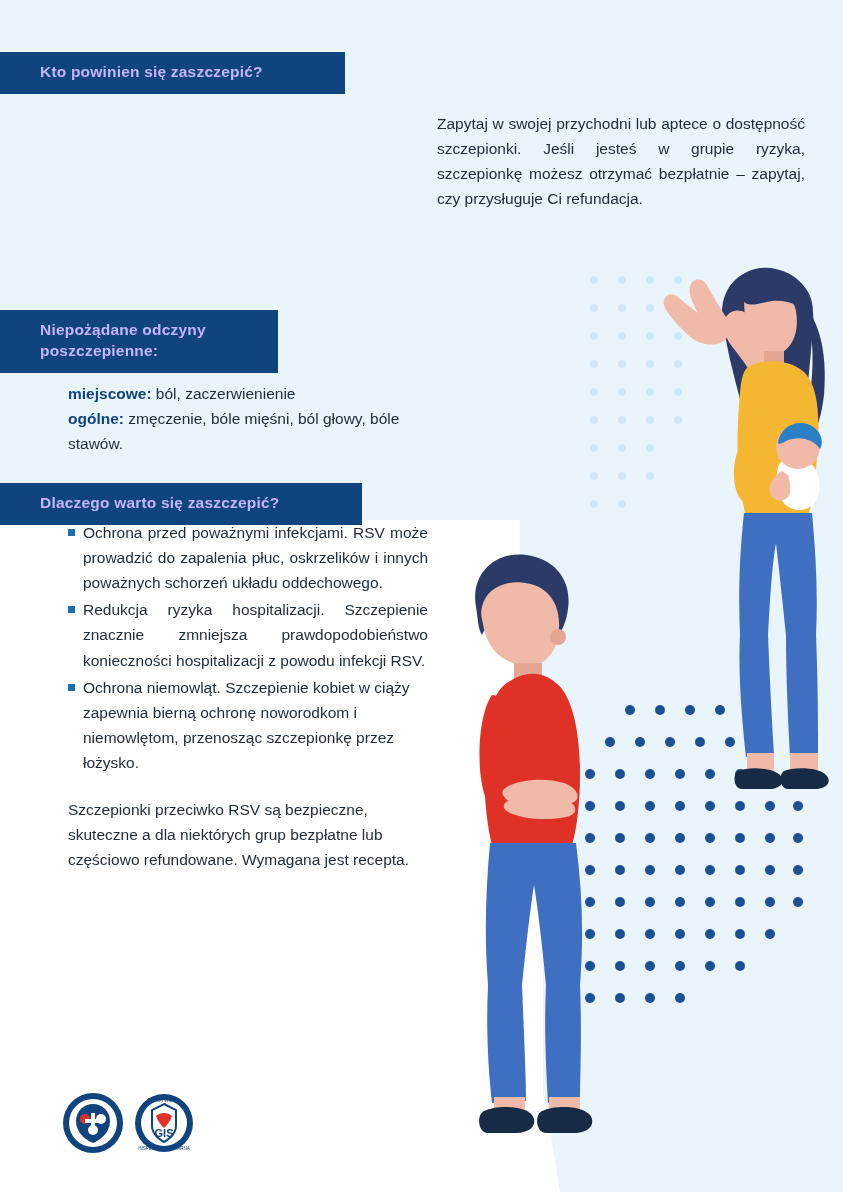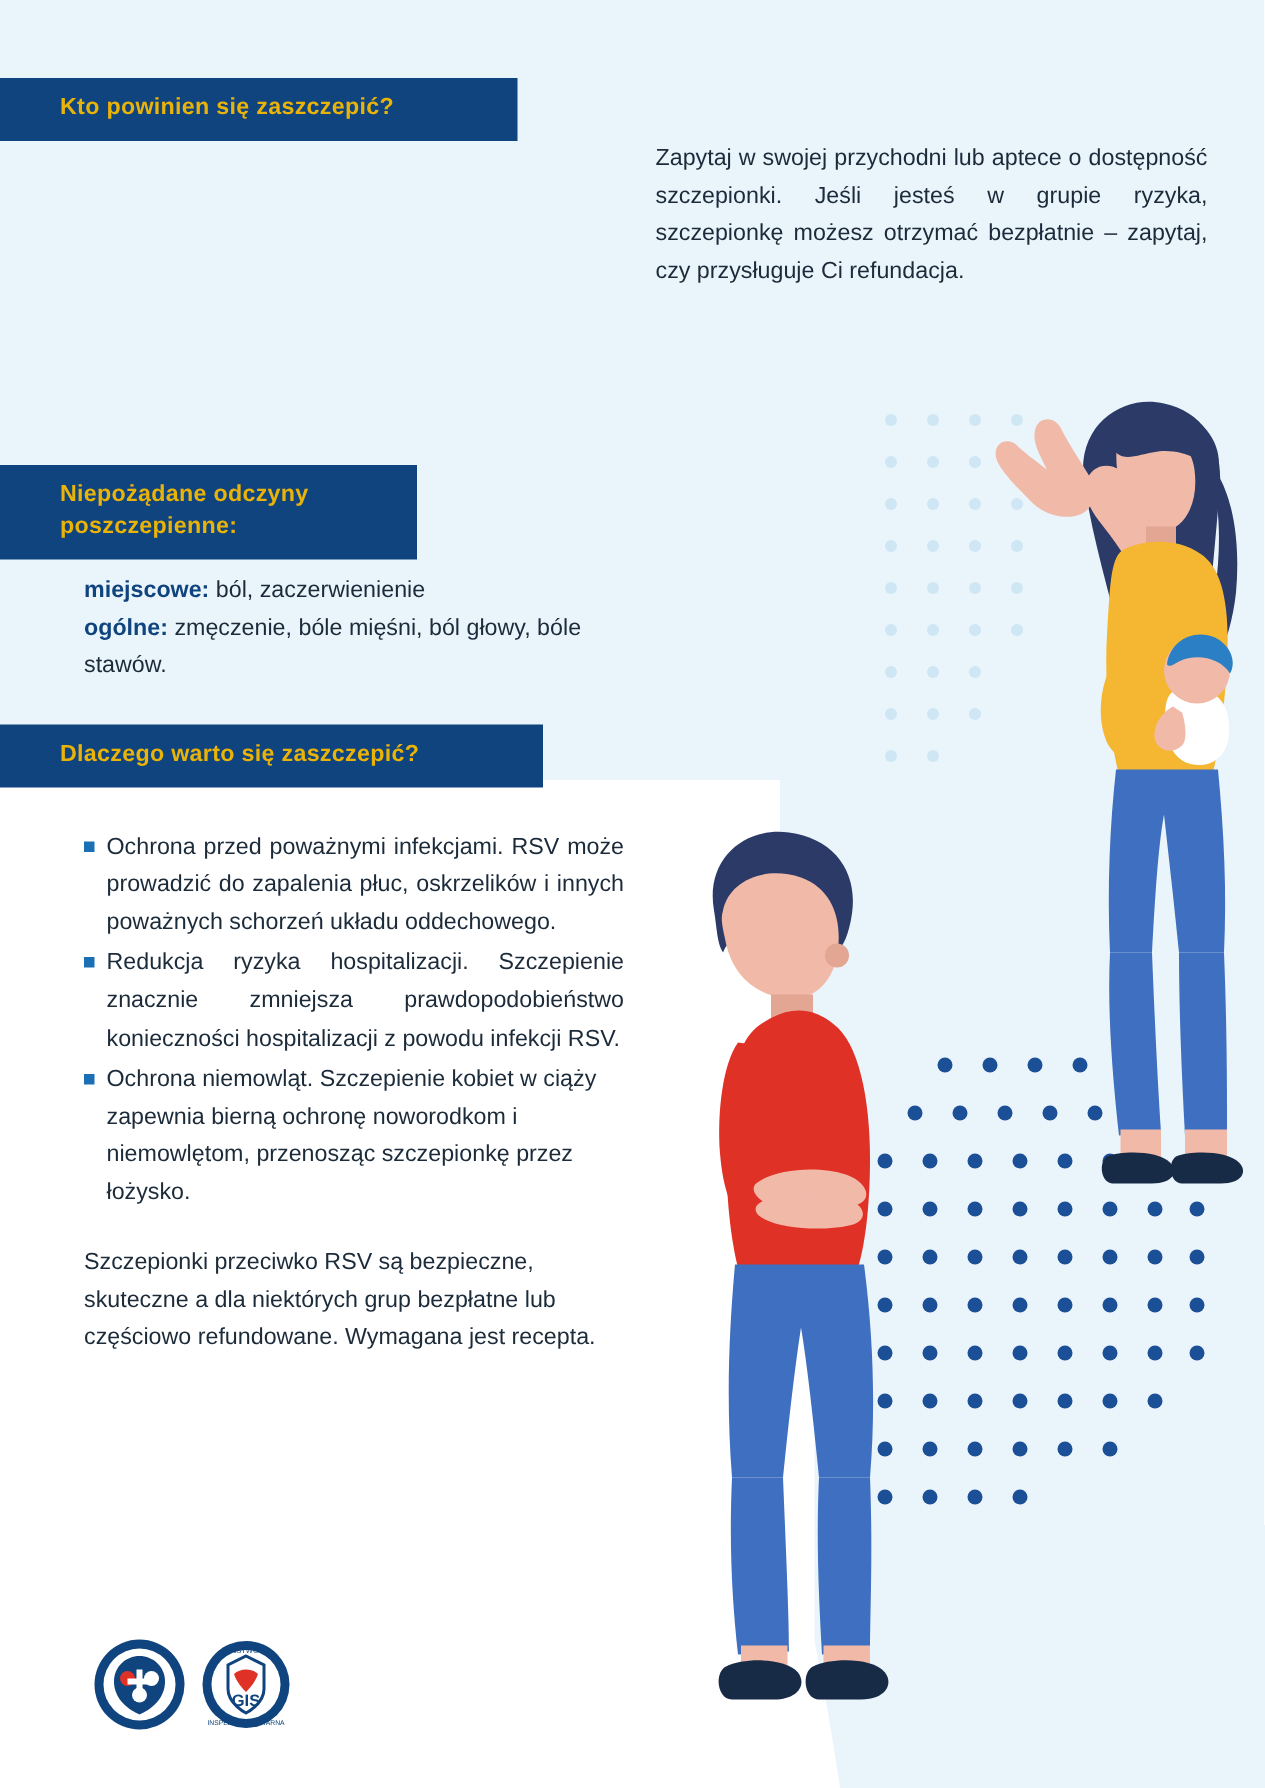--- a/index.html
+++ b/index.html
@@ -42,21 +42,21 @@
     left: 0; bottom: 0;
     width: 560px; height: 700px;
     background: #ffffff;
     z-index: 2;
   }
 
   
   .ribbon {
     position: absolute;
     background: #10447e;
-    color: #eab308;
+    color: #c4b5fd;
     font-weight: bold;
     font-size: 15.5px;
     letter-spacing: .2px;
     padding: 10px 18px 11px 40px;
     z-index: 6;
     line-height: 1.35;
   }
 
   .h1 { left: 0;   top: 52px;  width: 345px; }
   .h2 { left: 425px; top: 52px; width: 272px; }
@@ -83,29 +83,29 @@
   ul.bullets li::before {
     content: "";
     position: absolute;
     left: 0; top: 9px;
     width: 7px; height: 7px;
     background: #1a6fb5;
   }
   .block-a { top: 104px; }
   .block-a li { margin-bottom: 0; }
 
-  .block-b { top: 381px; }
+  .block-b { top: 381px; margin-left: 12px; }
   .block-b b { color: #10447e; }
 
-  .block-c { top: 552px; }
+  .block-c { top: 520px; margin-left: 12px; }
   .block-c ul.bullets li { margin-bottom: 2px; }
   .block-c p.note { margin-top: 22px; }
   .justify { text-align: justify; }
 
-  .block-right { top: 93px; }
+  .block-right { top: 111px; }
 
   
   .dots {
     position: absolute;
     z-index: 3;
   }
 
   
   .illus { position: absolute; z-index: 5; }
 

